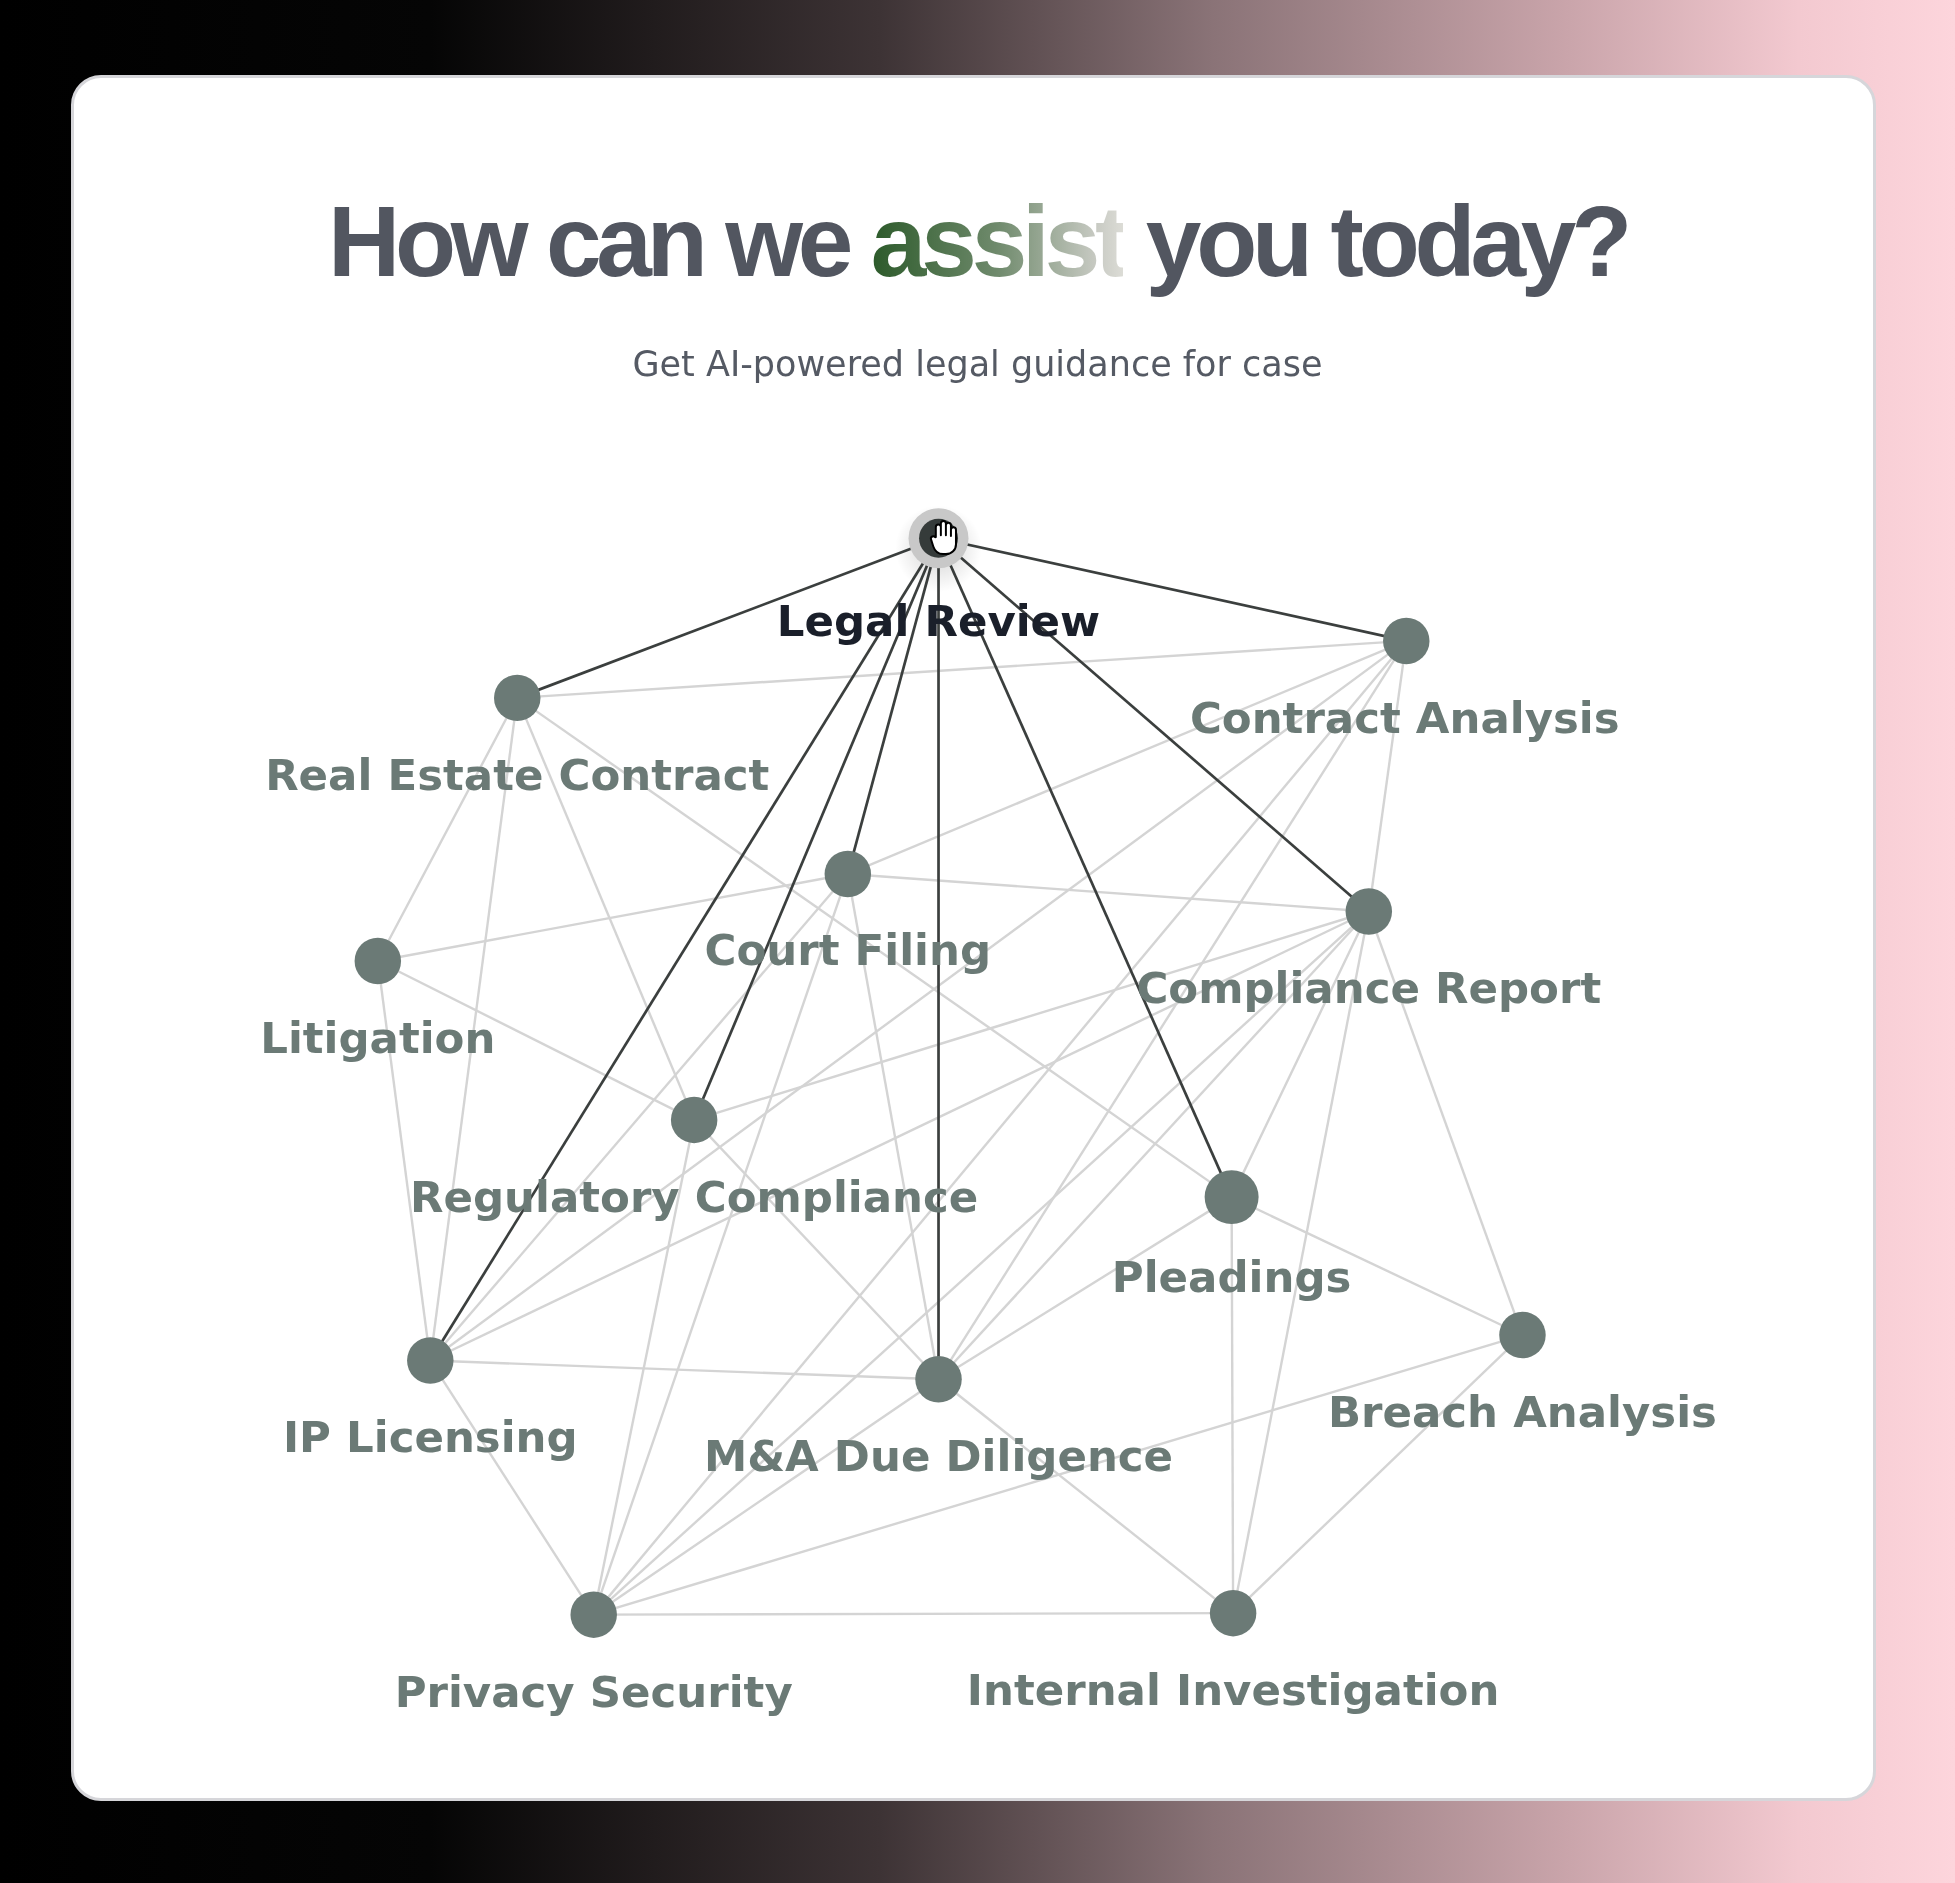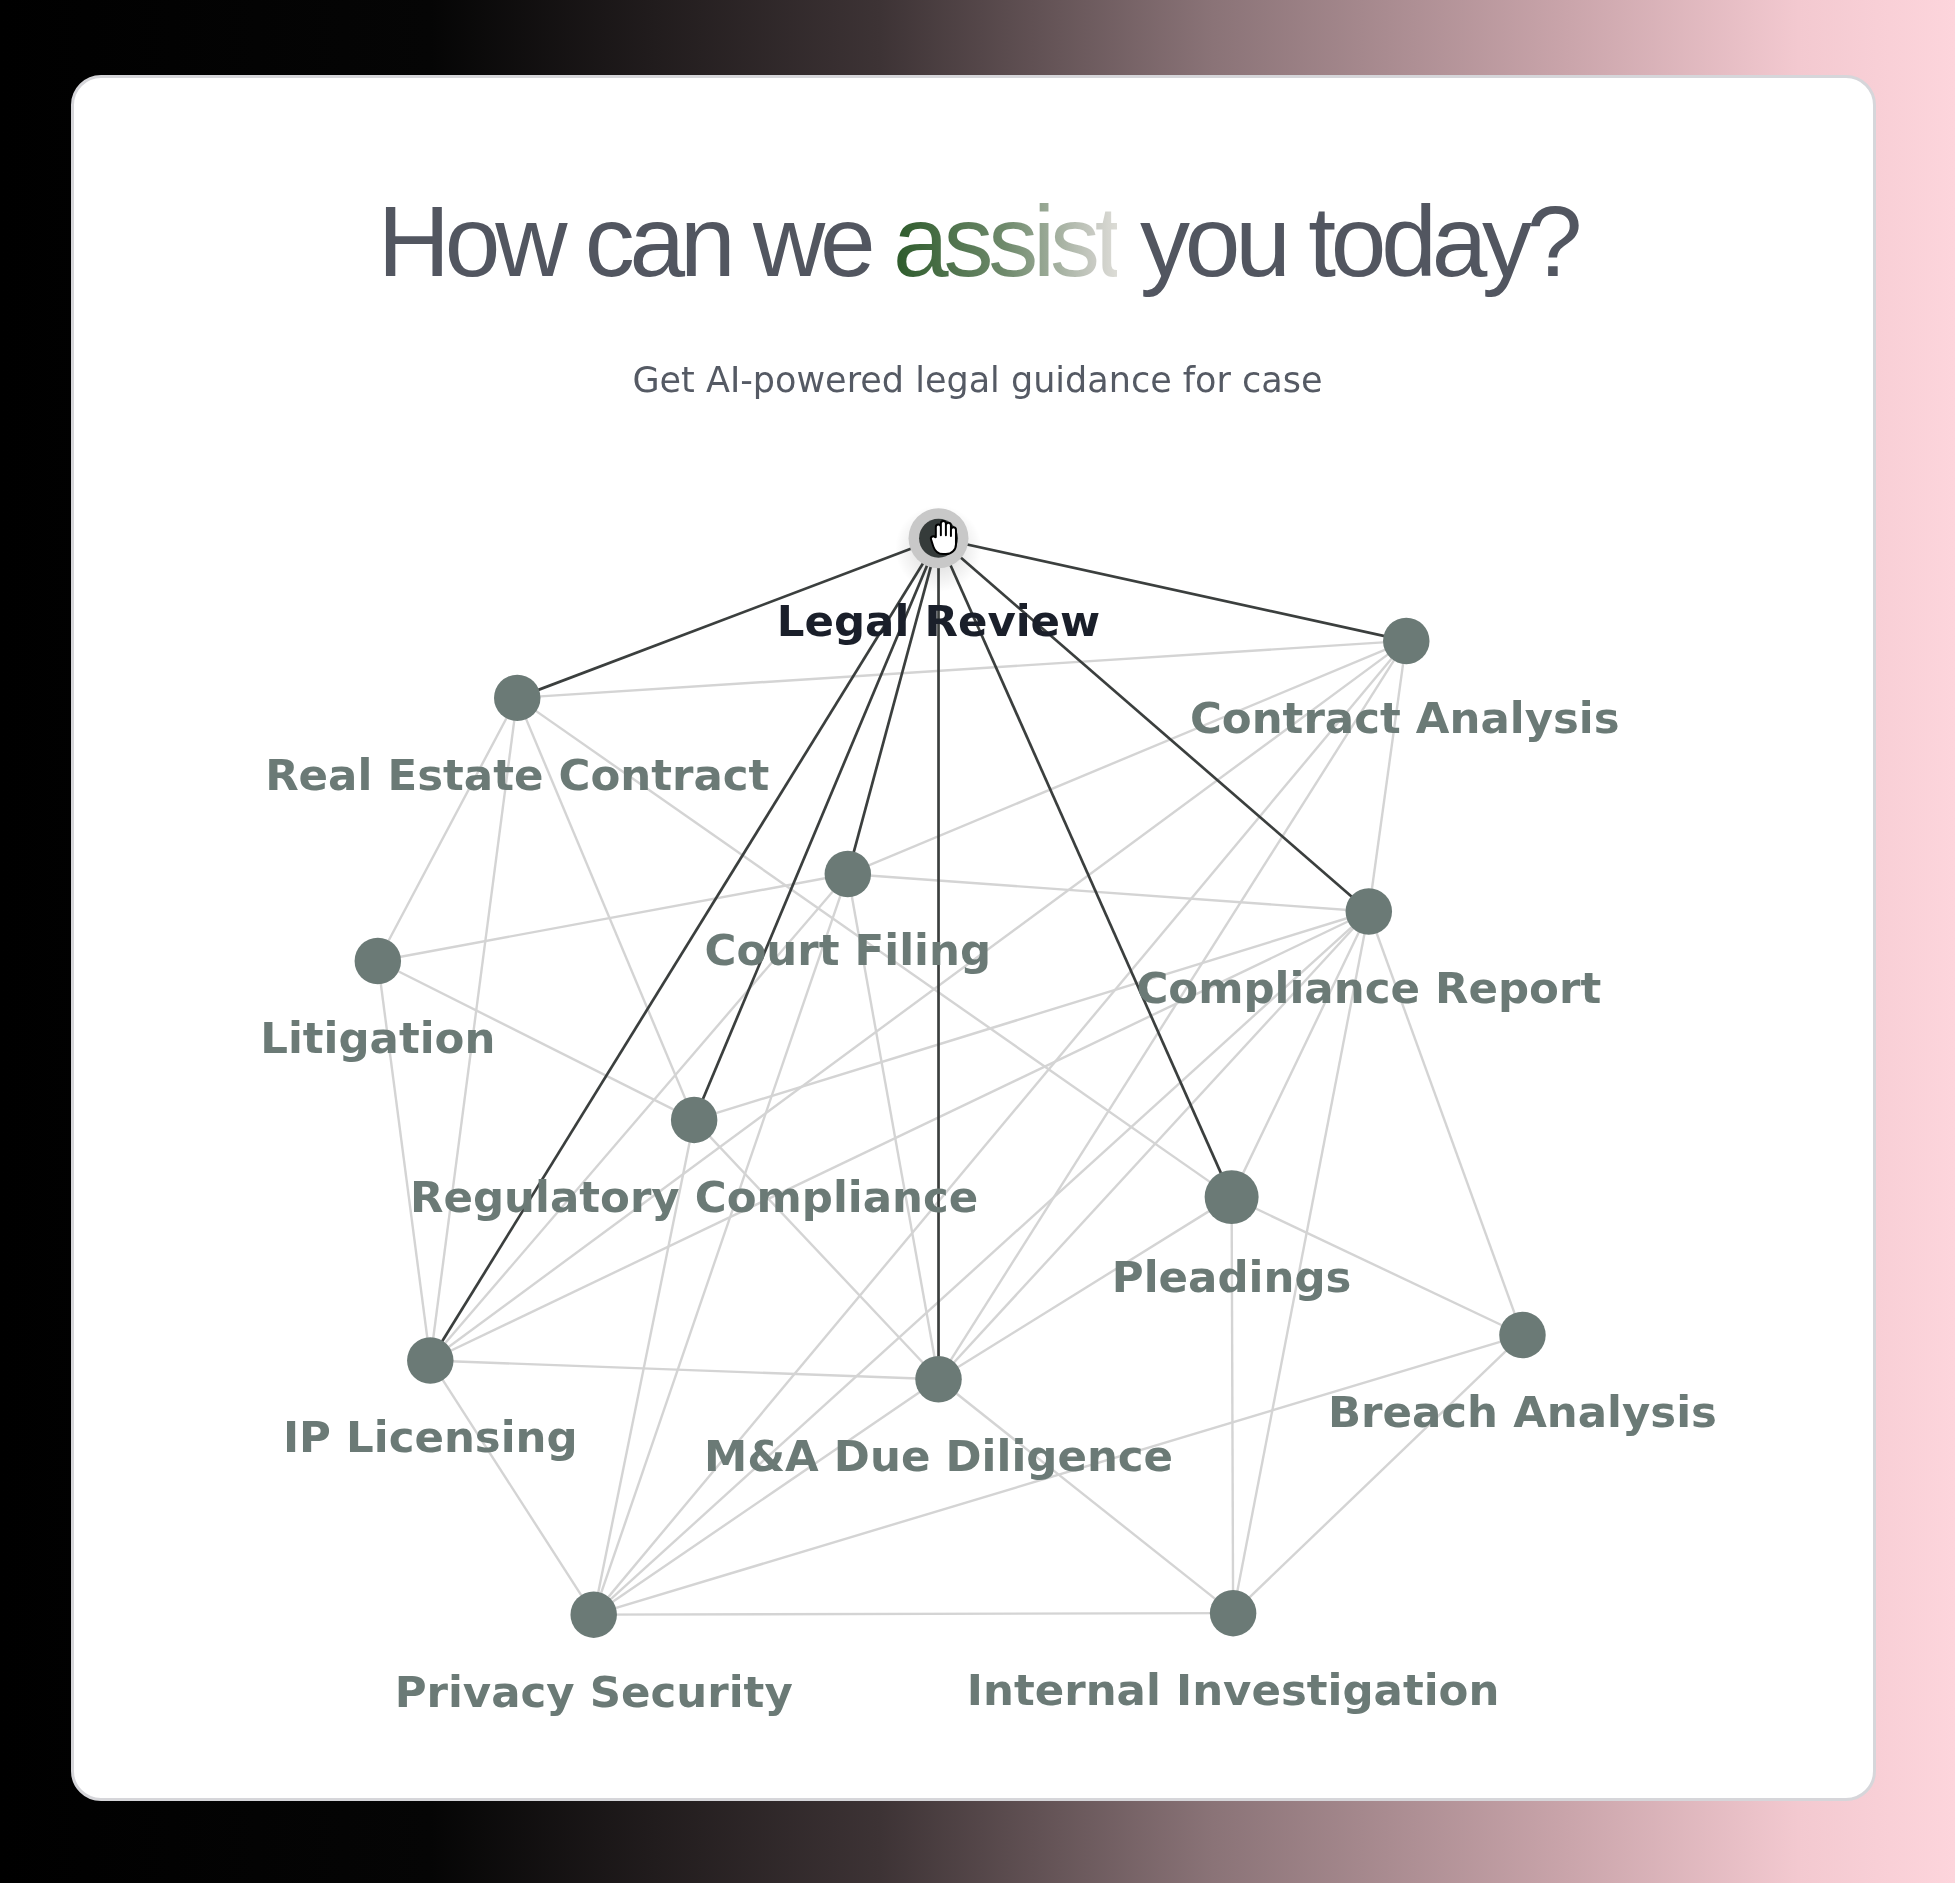--- a/index.html
+++ b/index.html
@@ -9,30 +9,30 @@
     font-family: "Liberation Sans", sans-serif;
     position: relative;
   }
   .card {
     position: absolute; left: 71px; top: 75px; width: 1805px; height: 1726px;
     background: #ffffff; border: 3px solid #d6d6da; border-radius: 30px;
     box-sizing: border-box;
   }
   .title {
     position: absolute; left: 0; right: 0; top: 191px; text-align: center;
-    font-size: 100px; letter-spacing: -5.2px; color: #525660; font-weight: 400;
+    font-size: 100px; letter-spacing: -5.2px; color: #525660; font-weight: 700;
     font-family: "Liberation Sans", sans-serif; margin: 0; line-height: 1;
   }
   .title .accent {
     background: linear-gradient(90deg, #2c5a2a 0%, #6f8a6c 50%, #c9cbc4 90%, #dcdcd6 100%);
     -webkit-background-clip: text; background-clip: text; color: transparent;
   }
   .subtitle {
     position: absolute; left: 0; right: 0; top: 343px; text-align: center;
-    font-size: 35px; color: #555a64; line-height: 43px; margin: 16px;
+    font-size: 35px; color: #555a64; line-height: 43px; margin: 0;
     font-family: "DejaVu Sans", sans-serif;
   }
   svg.graph { position: absolute; left: 0; top: 0; width: 1955px; height: 1883px; }
   .edge-light { stroke: #d4d4d4; stroke-width: 3.2; }
   .edge-dark { stroke: #3b3f3e; stroke-width: 3.6; }
   .node { fill: #6b7a76; }
   .node-label {
     font-family: "DejaVu Sans", sans-serif; font-weight: 700; font-size: 58px;
     fill: #6b7a76; text-anchor: middle;
   }

